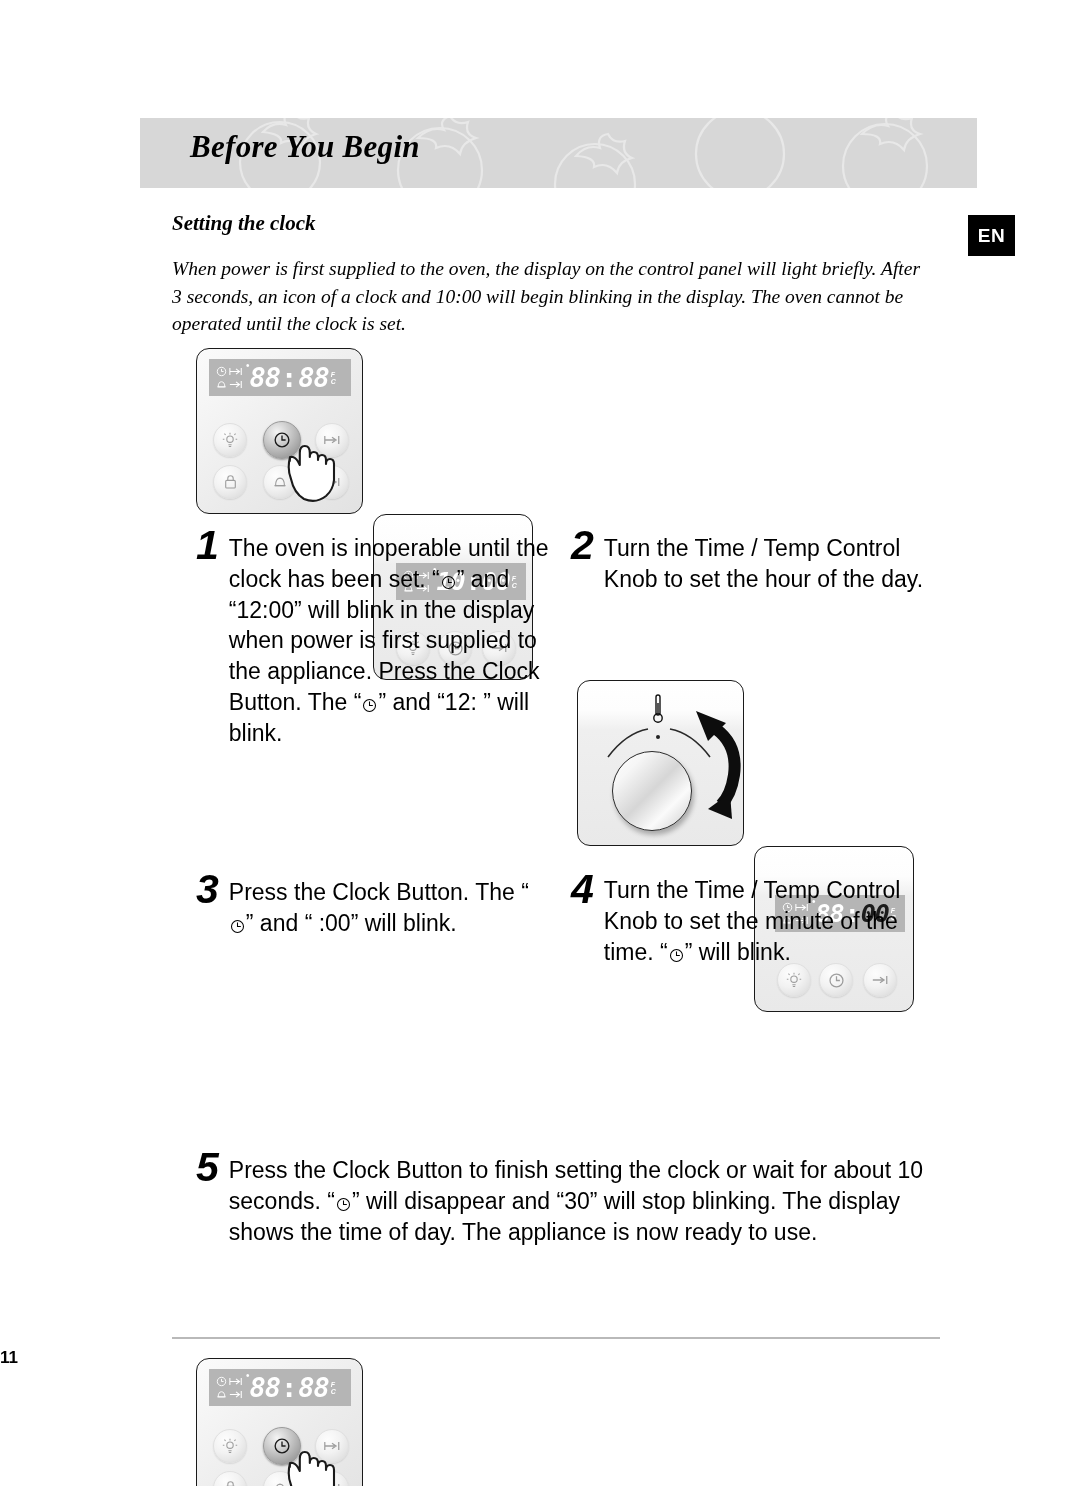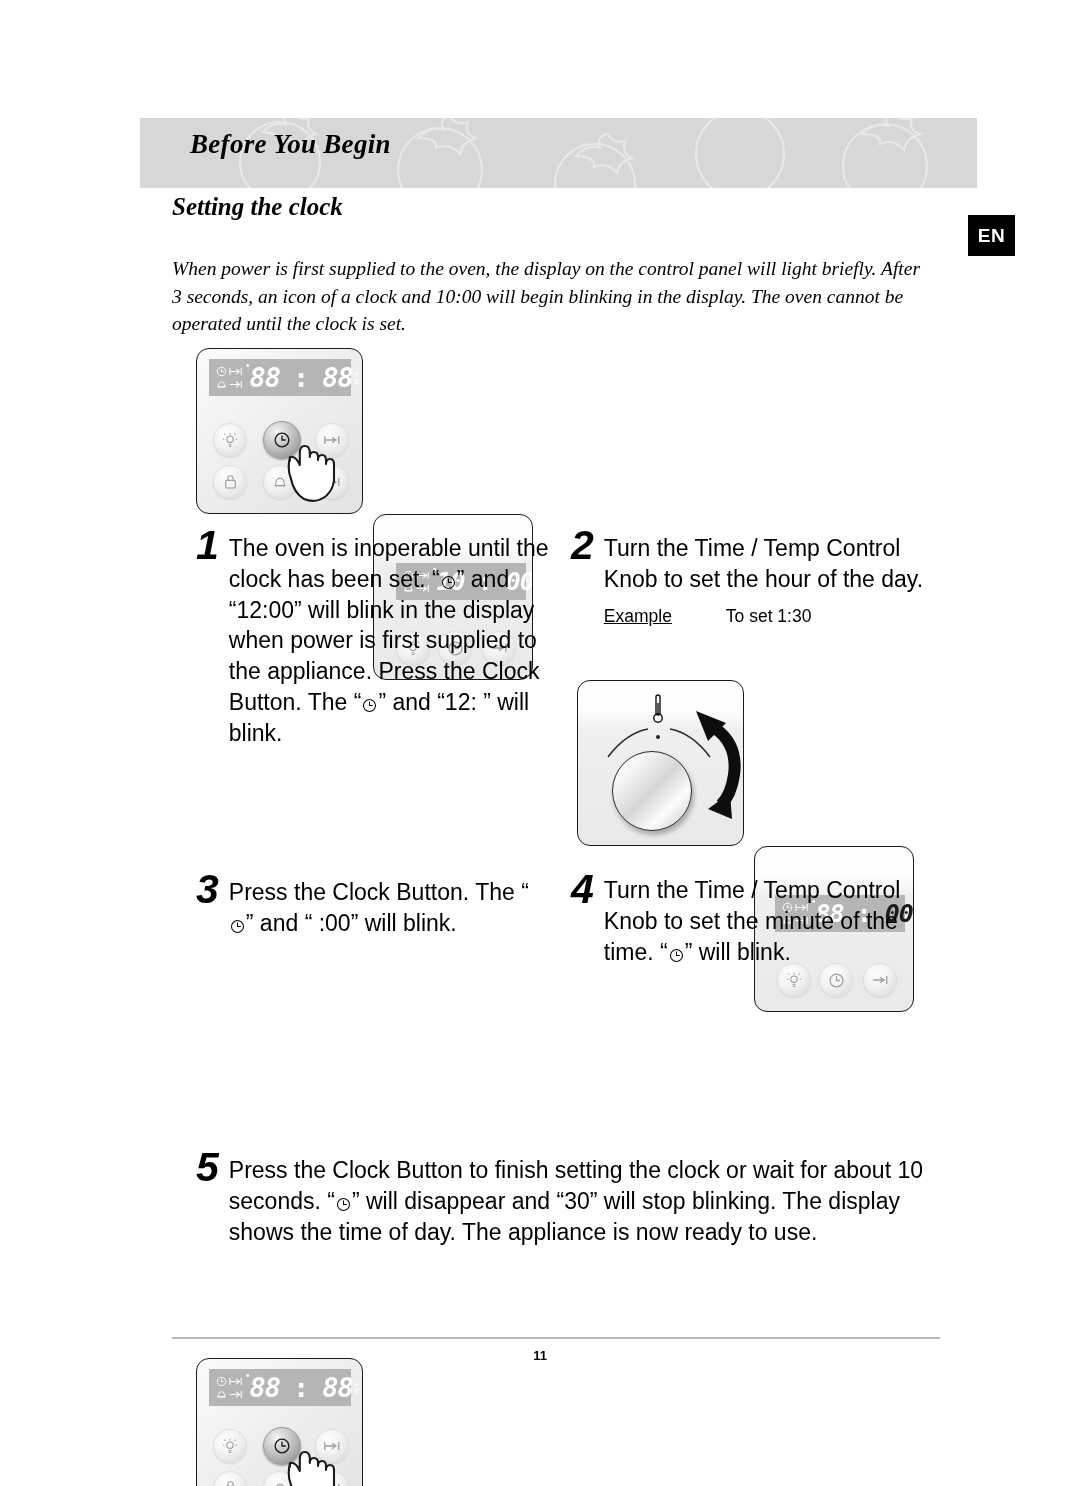--- a/index.html
+++ b/index.html
@@ -32,21 +32,21 @@
     width: 837px; height: 70px;
     opacity: 1;
   }
   .header-title {
     position: absolute;
     left: 190px;
     top: 129px;
     font-family: "Liberation Serif", serif;
     font-style: italic;
     font-weight: bold;
-    font-size: 27px;
+    font-size: 31px;
     letter-spacing: 0.3px;
     color: #000;
   }
 
   
   .en-badge {
     position: absolute;
     left: 968px;
     top: 215px;
     width: 47px;
@@ -59,25 +59,25 @@
     display: flex;
     align-items: center;
     justify-content: center;
     letter-spacing: 0.5px;
   }
 
   
   .section-title {
     position: absolute;
     left: 172px;
-    top: 193px;
+    top: 211px;
     font-family: "Liberation Serif", serif;
     font-style: italic;
     font-weight: bold;
-    font-size: 25px;
+    font-size: 21px;
   }
   .intro {
     position: absolute;
     left: 172px;
     top: 255px;
     width: 760px;
     font-family: "Liberation Serif", serif;
     font-style: italic;
     font-size: 19.5px;
     line-height: 1.42;
@@ -121,21 +121,20 @@
     display: flex;
     align-items: center;
     gap: 2px;
     height: 12px;
   }
   .lcd-icon-row svg { display: block; }
   .lcd-digits {
     position: relative;
     font-family: "DejaVu Sans Mono", monospace;
     display: flex;
-    gap: 12px;
   }
   .seg {
     position: relative;
     display: inline-block;
     font-family: "DejaVu Sans Mono", monospace;
     font-weight: bold;
     font-style: italic;
     letter-spacing: -1px;
   }
   .seg.ghost { color: #ffffff; }
@@ -233,24 +232,23 @@
     left: 172px;
     top: 1337px;
     width: 768px;
     height: 2px;
     background: #b9b9b9;
   }
   .page-num {
     position: absolute;
     left: 0; right: 0;
     top: 1348px;
-    text-align: center;
     font-family: "Liberation Sans", sans-serif;
     font-weight: bold;
-    font-size: 13px;
+    font-size: 17px;
   }
 </style>
 </head>
 <body>
 
 <div class="header-band">
   <svg class="header-watermark" viewBox="0 0 837 70" xmlns="http://www.w3.org/2000/svg">
     <g fill="none" stroke="#e8e8e8" stroke-width="2.2">
       <circle cx="300" cy="52" r="42"></circle>
       <path d="M278 20 q12 -12 26 -8 q-6 -10 6 -14 q6 10 18 6 q-4 12 8 16 q-14 4 -16 16 q-10 -12 -24 -6 q2 -10 -18 -10z"></path>
@@ -482,24 +480,20 @@
       </svg>” and “12: ” will blink.
   </div>
 </div>
 
 <div class="step" style="left:571px; top:528px; width:372px;">
   <div class="step-num">2</div>
   <div style="padding-top:2px;">
     <div class="step-body" style="padding-top:3px;">
       Turn the <b>Time / Temp Control Knob</b> to set the hour of the day.
     </div>
-    <div class="example-row">
-      <span class="example-label">Example</span>
-      <span>To set 1:30</span>
-    </div>
   </div>
 </div>
 
 <div class="fig panel" style="left:196px; top:694px; width:167px; height:160px;">
   <div class="lcd" style="left:12px; top:10px; width:142px; height:37px;">
     <div class="lcd-icons">
       <div class="lcd-icon-row">
         <svg width="11" height="11" viewBox="0 0 12 12">
           <circle cx="6" cy="6" r="4.6" fill="none" stroke="#fff" stroke-width="1"></circle>
           <path d="M6 3.2 V6 H8.3" stroke="#fff" stroke-width="1" fill="none"></path>

